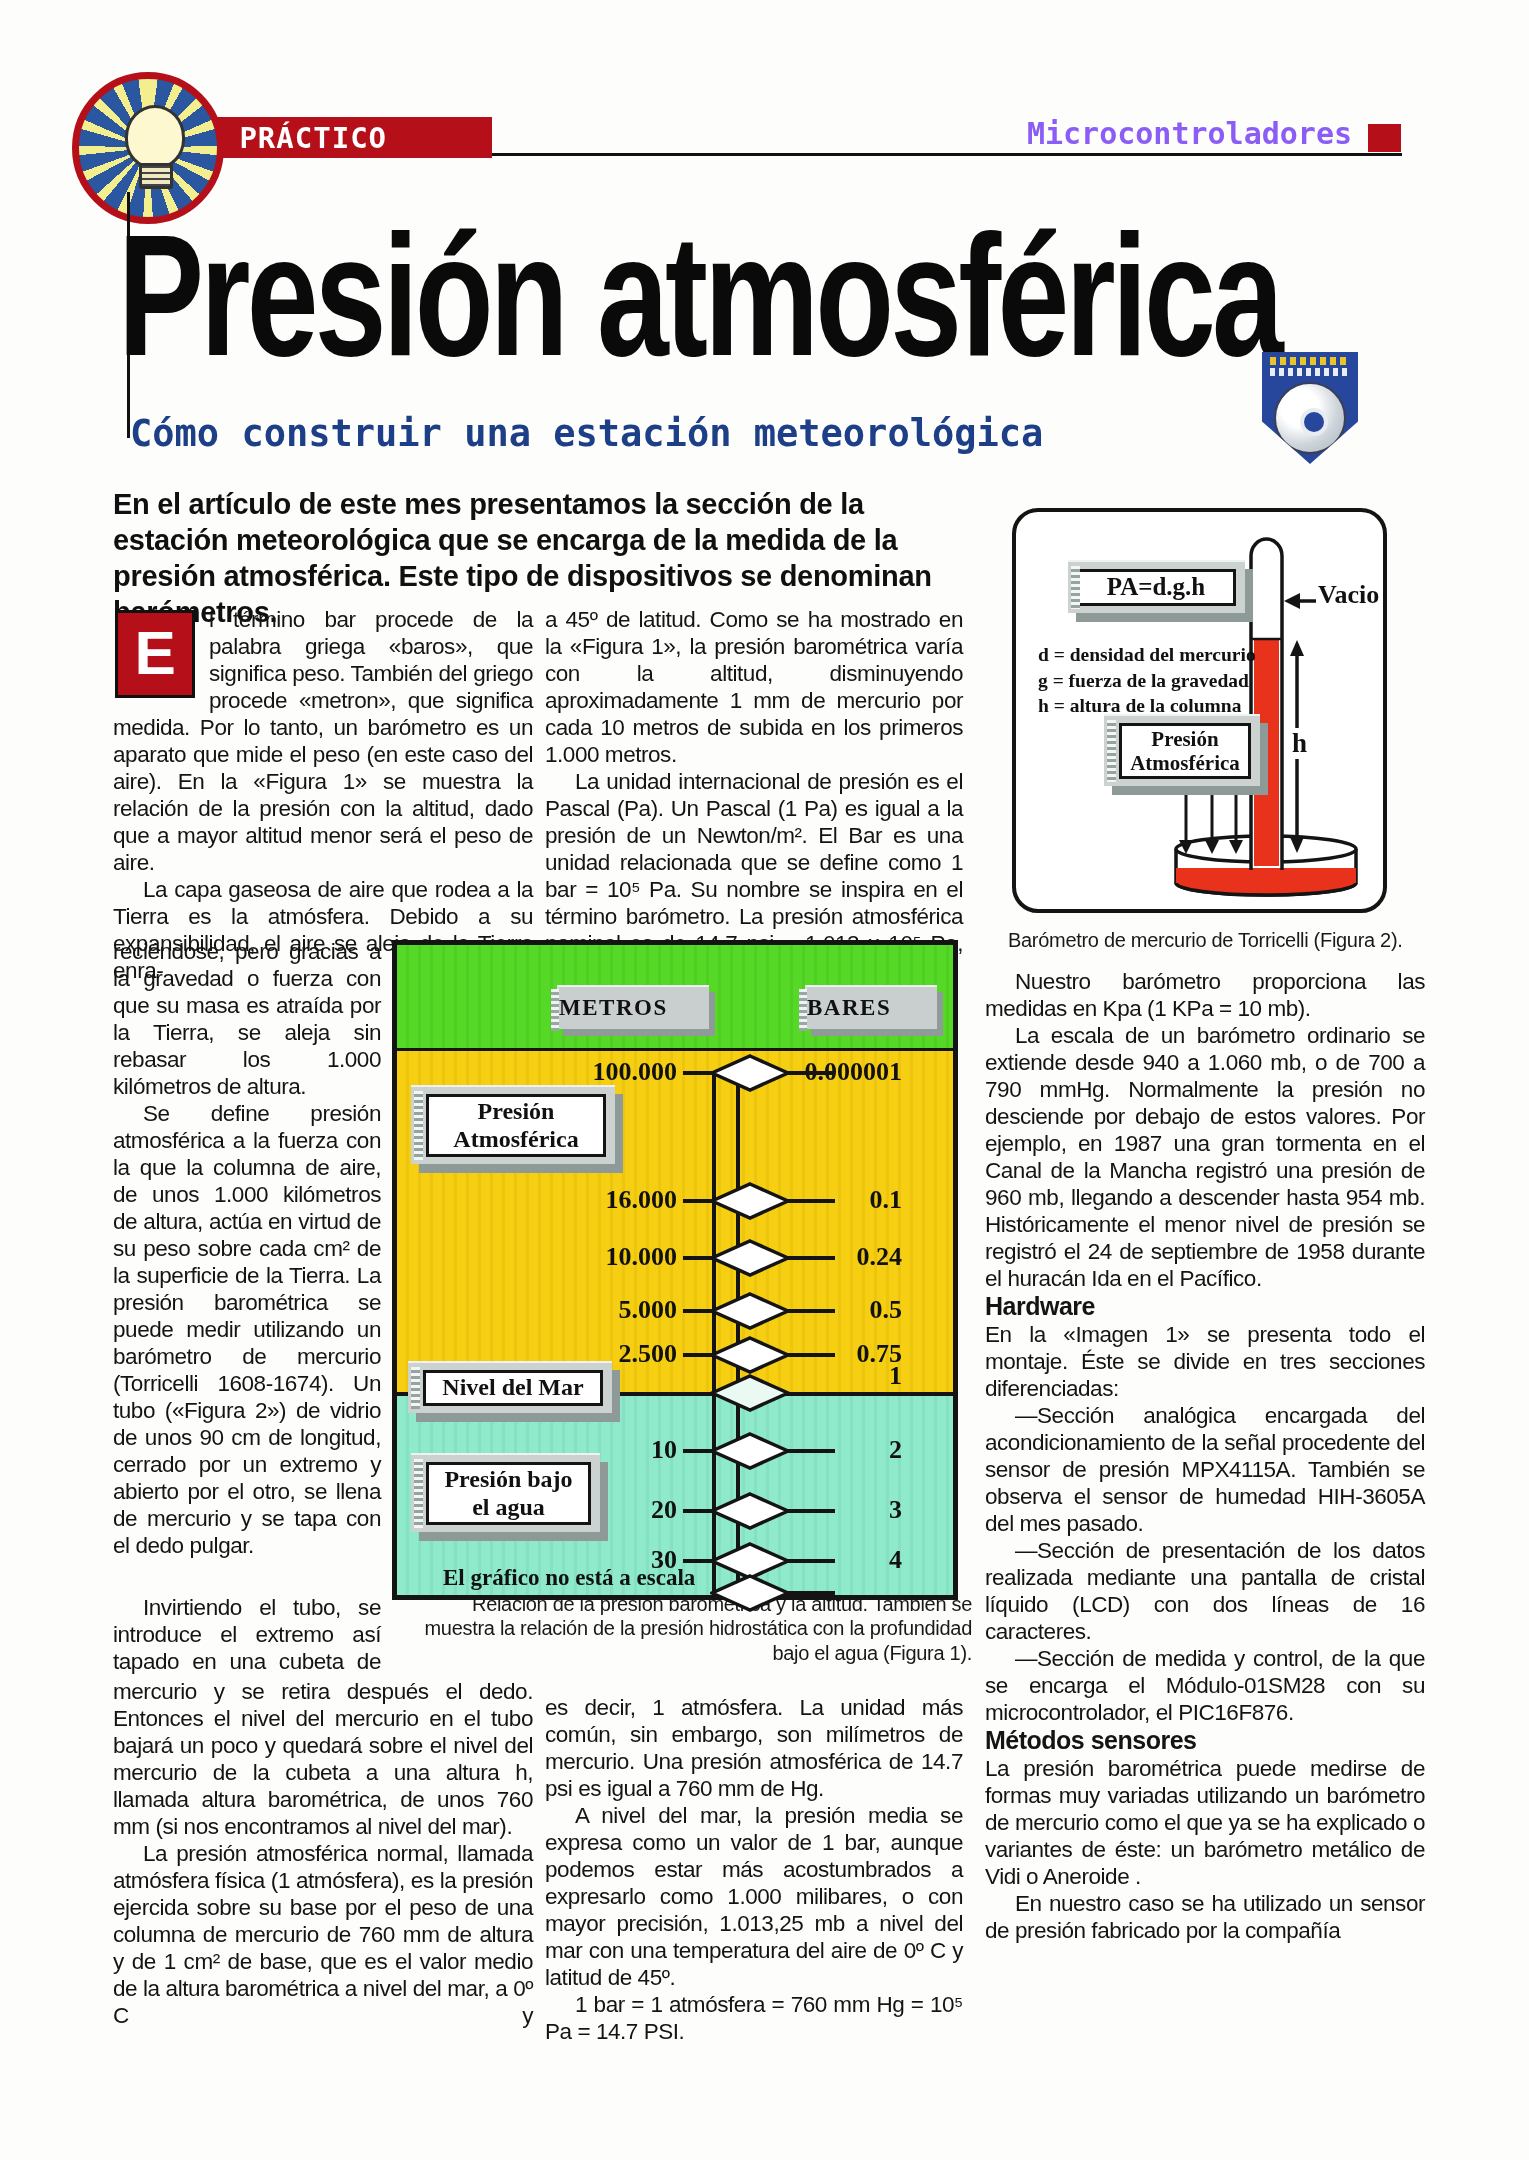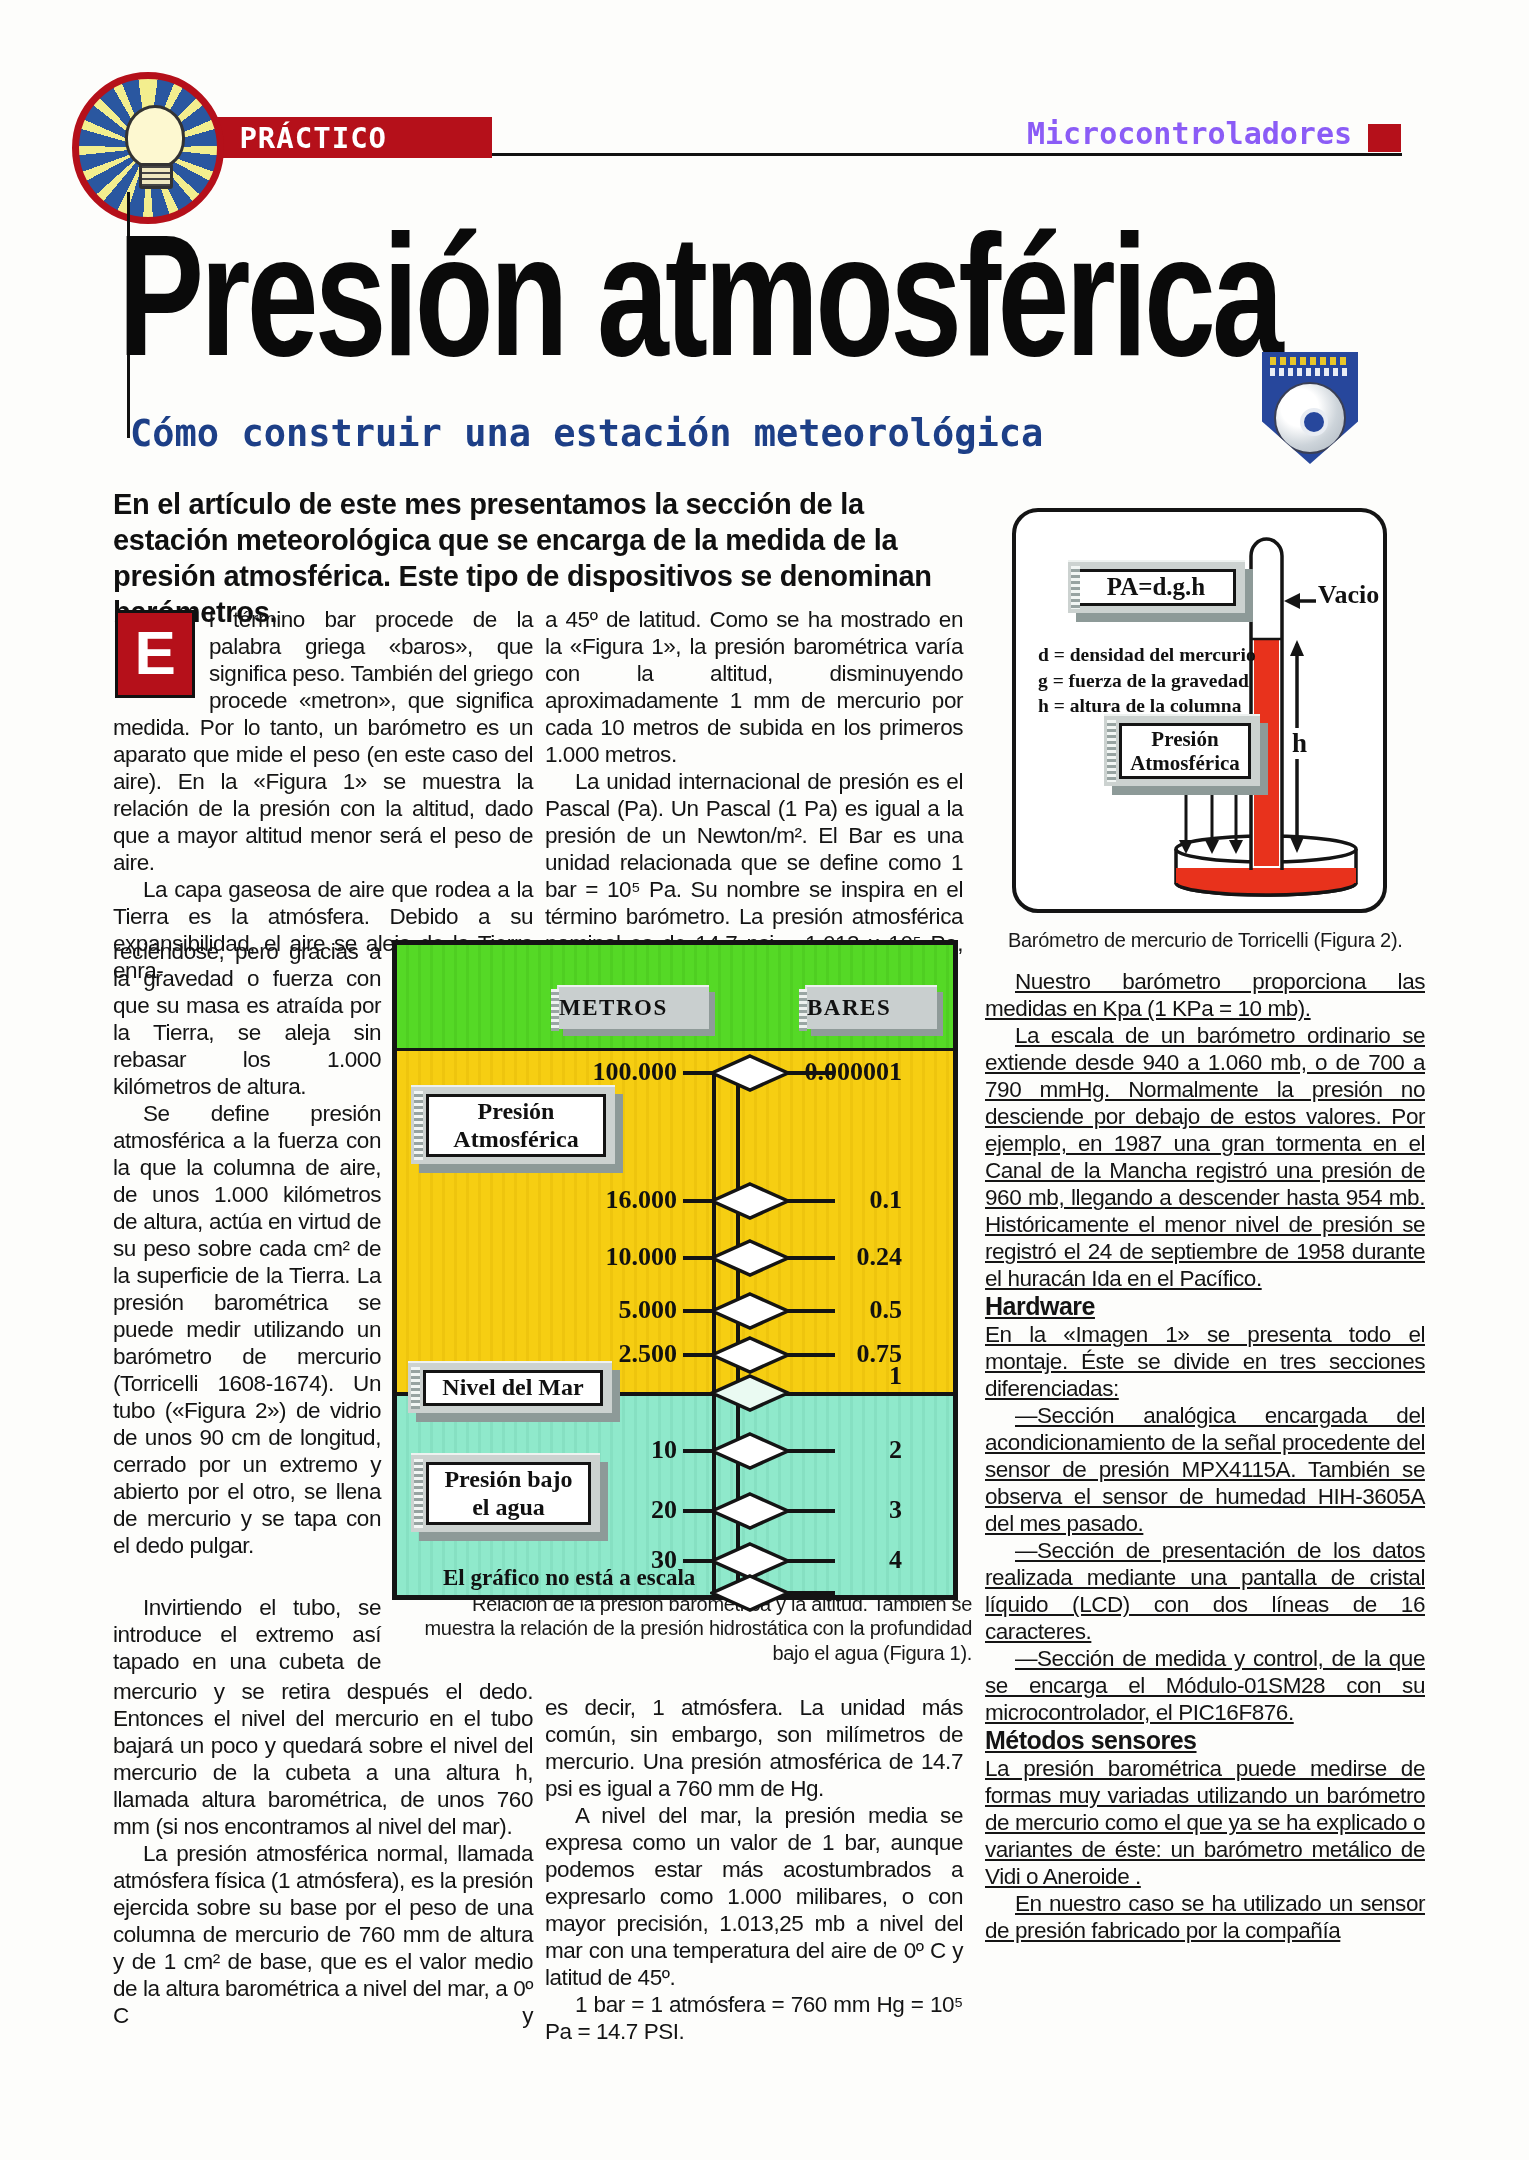--- a/index.html
+++ b/index.html
@@ -158,21 +158,21 @@
     <p>a 45º de latitud. Como se ha mostrado en la «Figura 1», la presión barométrica varía con la altitud, disminuyendo aproximadamente 1 mm de mercurio por cada 10 metros de subida en los primeros 1.000 metros.</p>
     <p class="ind jlast">La unidad internacional de presión es el Pascal (Pa). Un Pascal (1 Pa) es igual a la presión de un Newton/m². El Bar es una unidad relacionada que se define como 1 bar = 10⁵ Pa. Su nombre se inspira en el término barómetro. La presión atmosférica nominal es de 14.7 psi = 1.013 x 10⁵ Pa,</p>
   </div>
   <div class="colblk body" style="left:545px;top:1694px;width:418px;">
     <p>es decir, 1 atmósfera. La unidad más común, sin embargo, son milímetros de mercurio. Una presión atmosférica de 14.7 psi es igual a 760 mm de Hg.</p>
     <p class="ind">A nivel del mar, la presión media se expresa como un valor de 1 bar, aunque podemos estar más acostumbrados a expresarlo como 1.000 milibares, o con mayor precisión, 1.013,25 mb a nivel del mar con una temperatura del aire de 0º C y latitud de 45º.</p>
     <p class="ind">1 bar = 1 atmósfera = 760 mm Hg = 10⁵ Pa = 14.7 PSI.</p>
   </div>
 
   <div class="caption cap2">Barómetro de mercurio de Torricelli (Figura 2).</div>
-  <div class="colblk body" style="left:985px;top:968px;width:440px;text-decoration:underline;">
+  <div class="colblk body" style="left:985px;top:968px;width:440px;">
     <p class="ind">Nuestro barómetro proporciona las medidas en Kpa (1 KPa = 10 mb).</p>
     <p class="ind">La escala de un barómetro ordinario se extiende desde 940 a 1.060 mb, o de 700 a 790 mmHg. Normalmente la presión no desciende por debajo de estos valores. Por ejemplo, en 1987 una gran tormenta en el Canal de la Mancha registró una presión de 960 mb, llegando a descender hasta 954 mb. Históricamente el menor nivel de presión se registró el 24 de septiembre de 1958 durante el huracán Ida en el Pacífico.</p>
     <p class="subhead">Hardware</p>
     <p>En la «Imagen 1» se presenta todo el montaje. Éste se divide en tres secciones diferenciadas:</p>
     <p class="ind">—Sección analógica encargada del acondicionamiento de la señal procedente del sensor de presión MPX4115A. También se observa el sensor de humedad HIH-3605A del mes pasado.</p>
     <p class="ind">—Sección de presentación de los datos realizada mediante una pantalla de cristal líquido (LCD) con dos líneas de 16 caracteres.</p>
     <p class="ind">—Sección de medida y control, de la que se encarga el Módulo-01SM28 con su microcontrolador, el PIC16F876.</p>
     <p class="subhead">Métodos sensores</p>
     <p>La presión barométrica puede medirse de formas muy variadas utilizando un barómetro de mercurio como el que ya se ha explicado o variantes de éste: un barómetro metálico de Vidi o Aneroide .</p>
     <p class="ind">En nuestro caso se ha utilizado un sensor de presión fabricado por la compañía</p>

